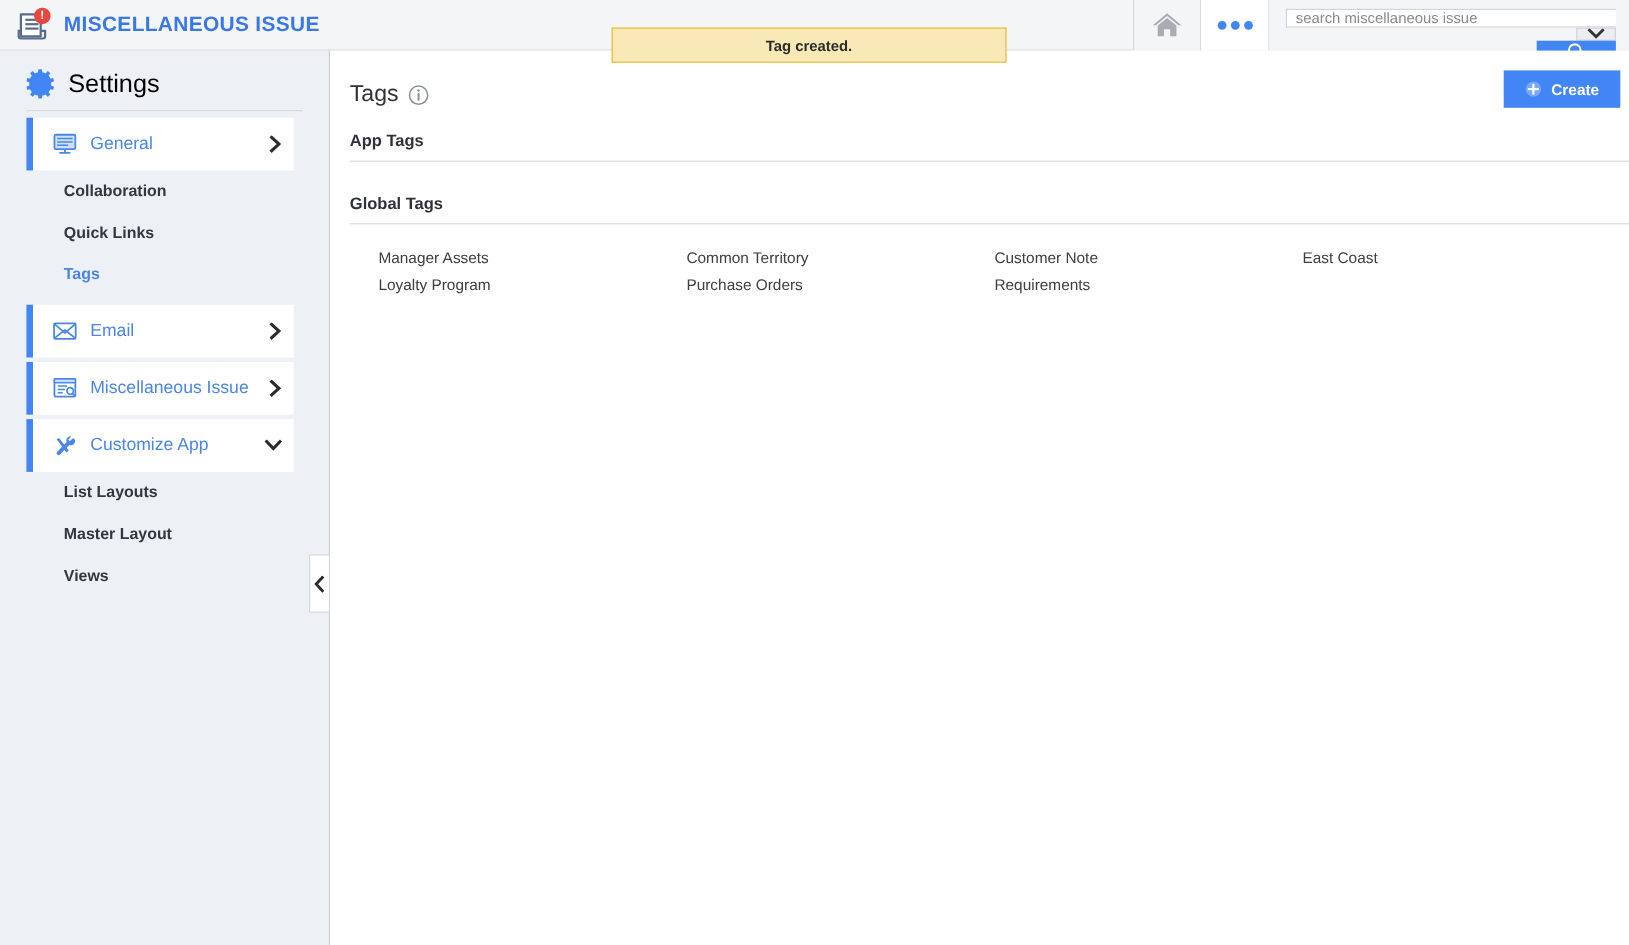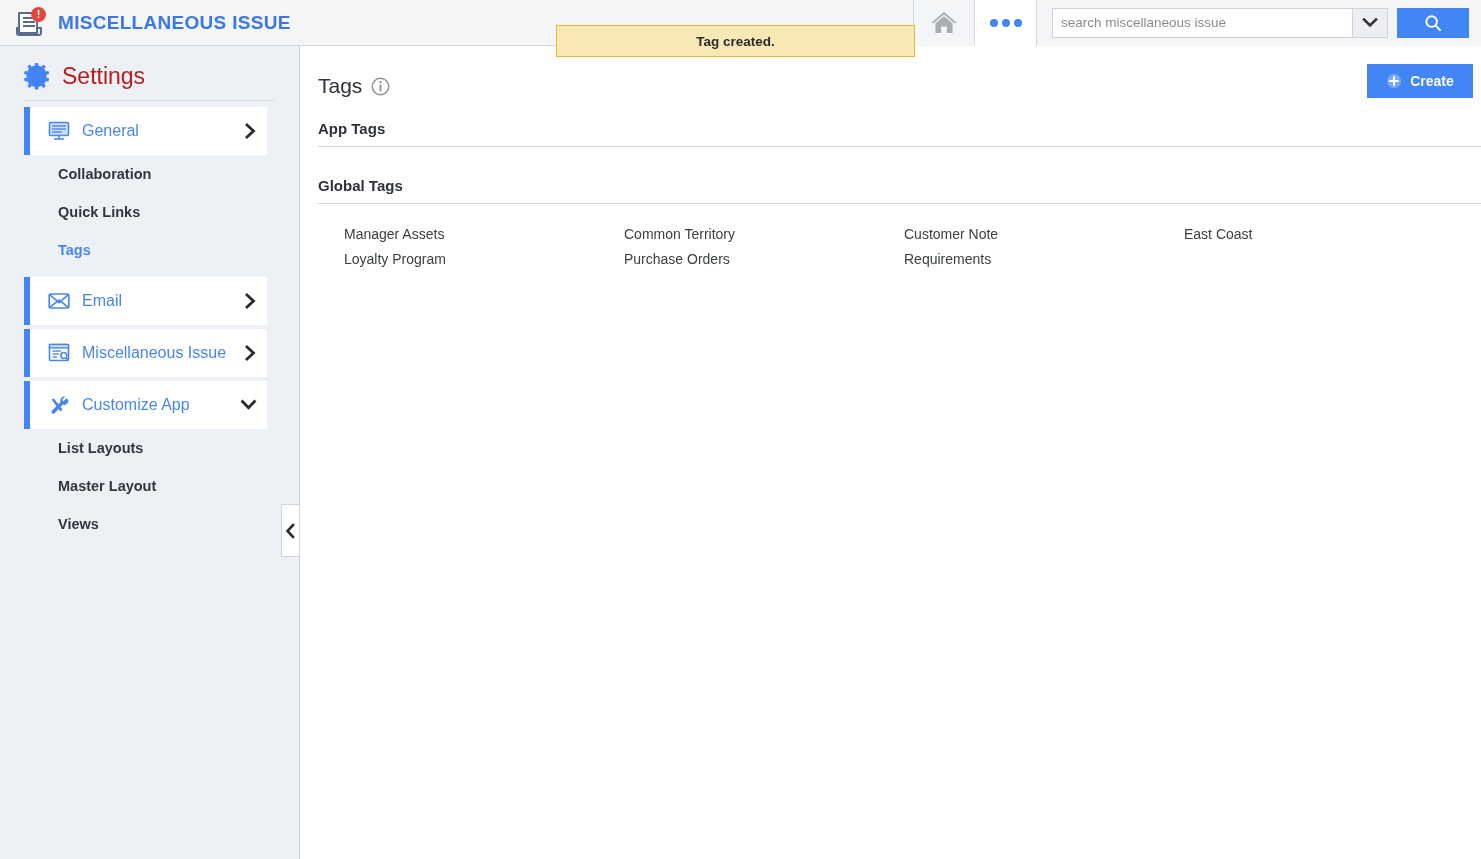--- a/index.html
+++ b/index.html
@@ -84,20 +84,21 @@
   }
   #home-cell { width: 62px; border-left: 1px solid #d4d7dc; border-right: 1px solid #d4d7dc; }
   #more-cell { width: 62px; background:#fff; border-right: 1px solid #d4d7dc; }
   #more-cell .dots { display: flex; gap: 4px; }
   #more-cell .dots span { width: 8px; height: 8px; border-radius: 50%; background: #4285f4; display:block; }
 
   #search-cell { padding: 0 12px 0 15px; display:flex; align-items:center; }
   #search-wrap {
     display: flex; align-items: flex-end;
     height: 30px;
+    flex-direction: column;
   }
   #search-input {
     width: 300px; height: 30px;
     border: 1px solid #cfd3d9; border-right: none;
     background: #fff; font-size: 13.5px; color: #7b7b7b;
     padding: 0 8px; outline: none;
     font-family: "Liberation Sans", sans-serif;
   }
   #search-input::placeholder { color: #8a8a8a; }
   #search-dropdown {
@@ -119,21 +120,21 @@
     position: absolute; left: 0; top: 46px;
     width: 300px; height: 813px;
     background: #edf0f5;
     border-right: 1px solid #c9ccd1;
   }
   #settings-head {
     display: flex; align-items: center;
     padding: 16px 0 10px 24px;
   }
   #settings-head .label {
-    font-size: 23px; color: #b91c1c; margin-left: 10px;
+    font-size: 23px; color: #000000; margin-left: 10px;
   }
   #settings-divider {
     height: 1px; background: #d6d9de;
     margin: 0 24px 6px 24px;
   }
 
   .nav-group { position: relative; }
   .nav-main {
     position: relative;
     margin-left: 24px; margin-right: 32px;

